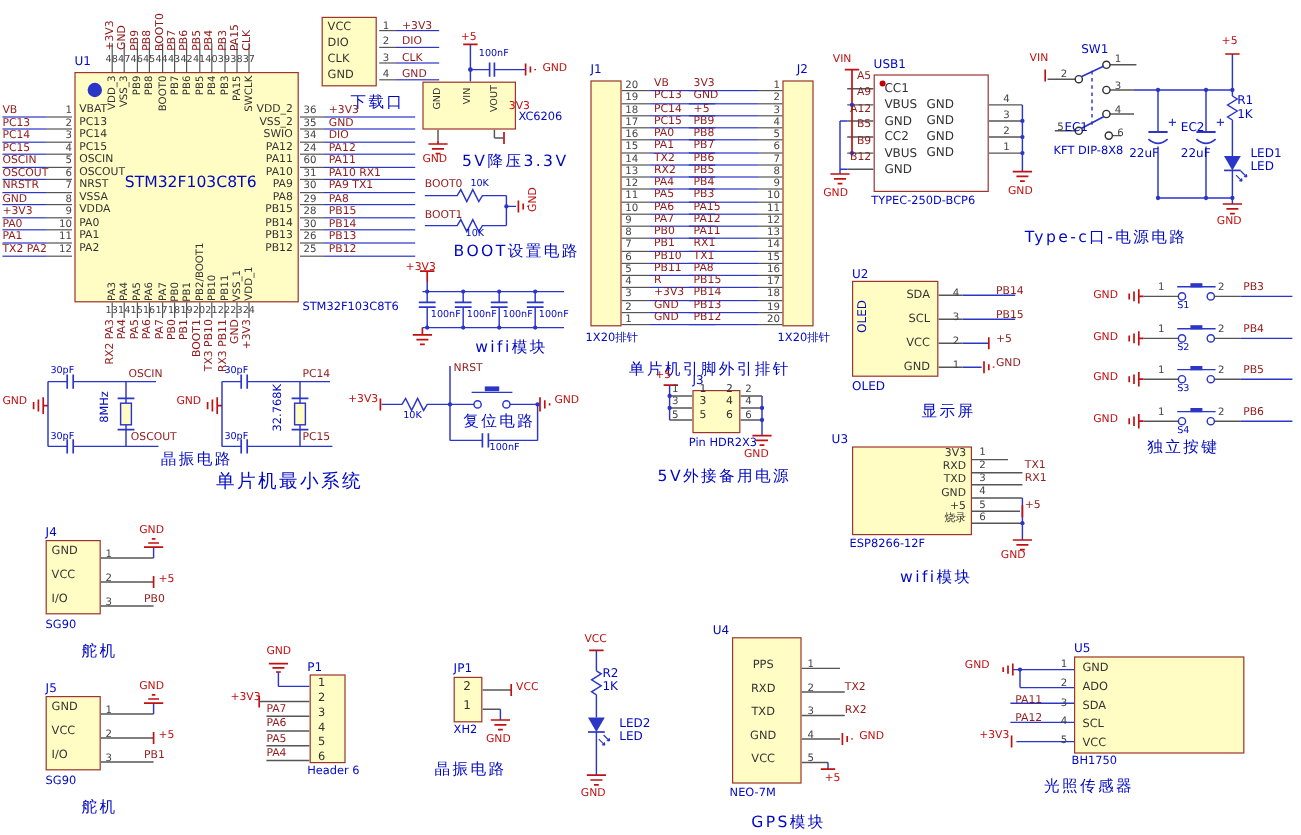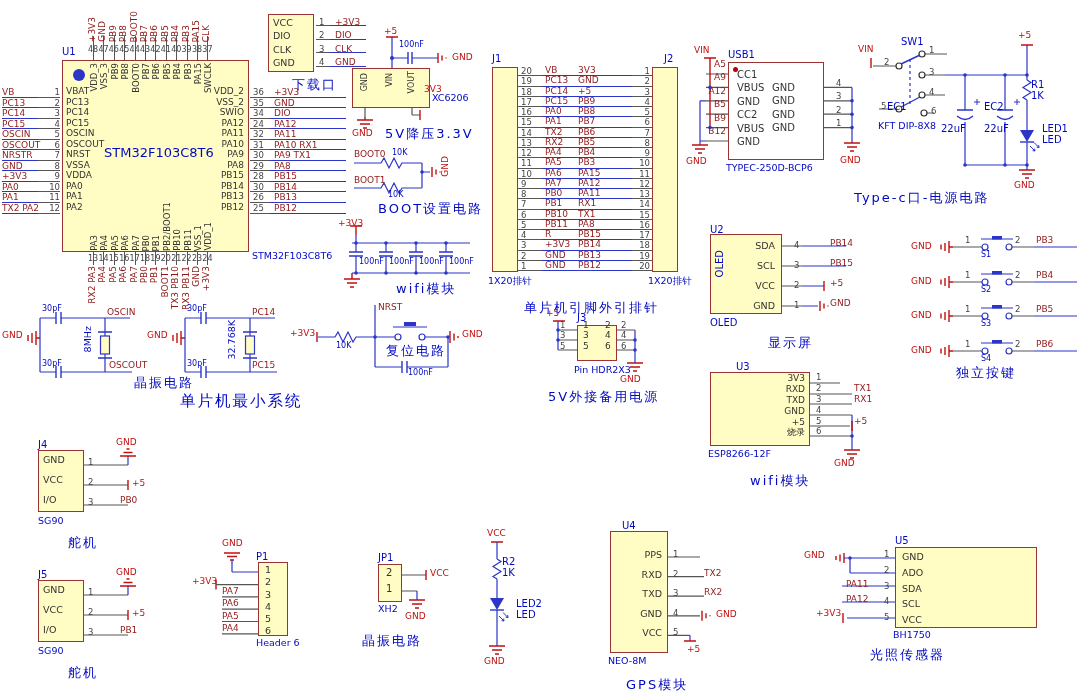--- a/index.html
+++ b/index.html
@@ -64,21 +64,21 @@
 .oname{height:20px;line-height:20px;text-align:right;padding-right:7px;color:#333;font-size:9.5px}
 .orow{position:relative;width:64px;height:20px}
 .o-num{position:absolute;left:12px;top:4px}
 .o-net{position:absolute;left:48px;top:2px}
 
 .wname{height:10.9px;line-height:10.9px;text-align:right;padding-right:5px;color:#333;font-size:9px}
 .wrow{position:relative;width:60px;height:10.9px}
 .w-num{position:absolute;left:6px;top:-1px}
 .w-net{position:absolute;left:44px;top:-1px}
 
-.gname{height:19.6px;line-height:19.6px;text-align:right;padding-right:6px;color:#333;font-size:9.5px}
+.gname{height:19.6px;line-height:19.6px;text-align:center;padding-right:6px;color:#333;font-size:9.5px}
 .grow{position:relative;width:56px;height:19.6px}
 .g-num{position:absolute;left:5px;top:4px}
 .g-net{position:absolute;left:36px;top:3px}
 
 .lname{height:15.8px;line-height:15.8px;padding-left:6px;color:#333;font-size:9.5px}
 .lrow{position:relative;width:73px;height:15.8px}
 .l-num{position:absolute;left:62px;top:0}
 .l-net{position:absolute;left:24px;top:-2px}
 
 .sname{height:20px;line-height:20px;padding-left:5px;color:#333;font-size:9.5px}
@@ -187,21 +187,21 @@
     </div>
       <div class="mrow-r">
       <span class="pnum mr-num">34</span>
       <span class="net mr-net">DIO</span>
     </div>
       <div class="mrow-r">
       <span class="pnum mr-num">24</span>
       <span class="net mr-net">PA12</span>
     </div>
       <div class="mrow-r">
-      <span class="pnum mr-num">32</span>
+      <span class="pnum mr-num">60</span>
       <span class="net mr-net">PA11</span>
     </div>
       <div class="mrow-r">
       <span class="pnum mr-num">31</span>
       <span class="net mr-net">PA10 RX1</span>
     </div>
       <div class="mrow-r">
       <span class="pnum mr-num">30</span>
       <span class="net mr-net">PA9 TX1</span>
     </div>
@@ -951,21 +951,21 @@
     </div>
     </div>
   <div class="abs title" style="left:956px;top:364px">独立按键</div>
 
   <svg class="abs" style="left:810px;top:372px" width="70" height="95">
     <path d="M0 11 H30 M0 22 H42 M0 32 H42 M0 43 H42 M0 54 H40 M0 64 H42" stroke="#555" stroke-width="1.2" fill="none"></path>
     <path d="M42 43 V78" stroke="#2b35c8" stroke-width="1.2" fill="none"></path>
     <path d="M42 49 V59 M34 78 H50 M37 82 H47 M40 86 H44" stroke="#c01010" stroke-width="1.4" fill="none"></path>
     <circle cx="42" cy="64" r="1.8" fill="#2b35c8"></circle>
   </svg>
-  <div class="abs blue" style="left:736px;top:361px">U3</div>
+  <div class="abs blue" style="left:693px;top:361px">U3</div>
   <div class="abs body" style="left:710px;top:372px;width:100px;height:74px"></div>
   <div class="abs" style="left:710px;top:373px;width:100px">
 
   <div class="wname"><span>3V3</span></div>
       <div class="wname"><span>RXD</span></div>
       <div class="wname"><span>TXD</span></div>
       <div class="wname"><span>GND</span></div>
       <div class="wname"><span>+5</span></div>
       <div class="wname"><span>烧录</span></div>
     </div>
@@ -1112,21 +1112,21 @@
   <div class="abs blue" style="left:502px;top:567px">1K</div>
   <div class="abs blue" style="left:516px;top:598px">LED2</div>
   <div class="abs blue" style="left:516px;top:609px">LED</div>
   <div class="abs pwr" style="left:484px;top:656px">GND</div>
 
   <svg class="abs" style="left:668px;top:545px" width="70" height="105">
     <path d="M0 12 H32 M0 31.6 H36 M0 51.2 H36 M0 70.8 H32 M0 90.4 H22" stroke="#555" stroke-width="1.2" fill="none"></path>
     <path d="M22 90.4 V96" stroke="#2b35c8" stroke-width="1.2" fill="none"></path>
     <path d="M34 65.8 V75.8 M38 68.3 V73.3 M42 70.3 V71.3 M16 96 H28" stroke="#c01010" stroke-width="1.4" fill="none"></path>
   </svg>
-  <div class="abs blue" style="left:622px;top:520px">U4</div>
+  <div class="abs blue" style="left:594px;top:520px">U4</div>
   <div class="abs body" style="left:610px;top:531px;width:58px;height:122px"></div>
   <div class="abs" style="left:610px;top:545px;width:58px">
 
   <div class="gname"><span>PPS</span></div>
       <div class="gname"><span>RXD</span></div>
       <div class="gname"><span>TXD</span></div>
       <div class="gname"><span>GND</span></div>
       <div class="gname"><span>VCC</span></div>
     </div>
   <div class="abs" style="left:668px;top:545px">
@@ -1147,21 +1147,21 @@
       <span class="pnum g-num">4</span>
       <span class="net g-net"></span>
     </div>
       <div class="grow">
       <span class="pnum g-num">5</span>
       <span class="net g-net"></span>
     </div>
     </div>
   <div class="abs pwr" style="left:716px;top:609px">GND</div>
   <div class="abs pwr" style="left:687px;top:644px">+5</div>
-  <div class="abs blue f95" style="left:608px;top:655px">NEO-8M</div>
+  <div class="abs blue f95" style="left:608px;top:655px">NEO-7M</div>
   <div class="abs title" style="left:626px;top:676px">GPS模块</div>
 
   <svg class="abs" style="left:806px;top:548px" width="100" height="80">
     <path d="M30 8 V12 M34 6.5 V13.5 M38 5 V15 M37 65 V75" stroke="#c01010" stroke-width="1.4" fill="none"></path>
     <path d="M38 10 H89 M44 10 V25 M44 25 H89 M36 38 H89 M36 54 H89 M41 70 H89" stroke="#2b35c8" stroke-width="1.2" fill="none"></path>
     <circle cx="44" cy="10" r="1.8" fill="#2b35c8"></circle>
   </svg>
   <div class="abs pwr" style="left:804px;top:550px">GND</div>
   <div class="abs pwr" style="left:816px;top:608px">+3V3</div>
   <div class="abs" style="left:822px;top:549px">

